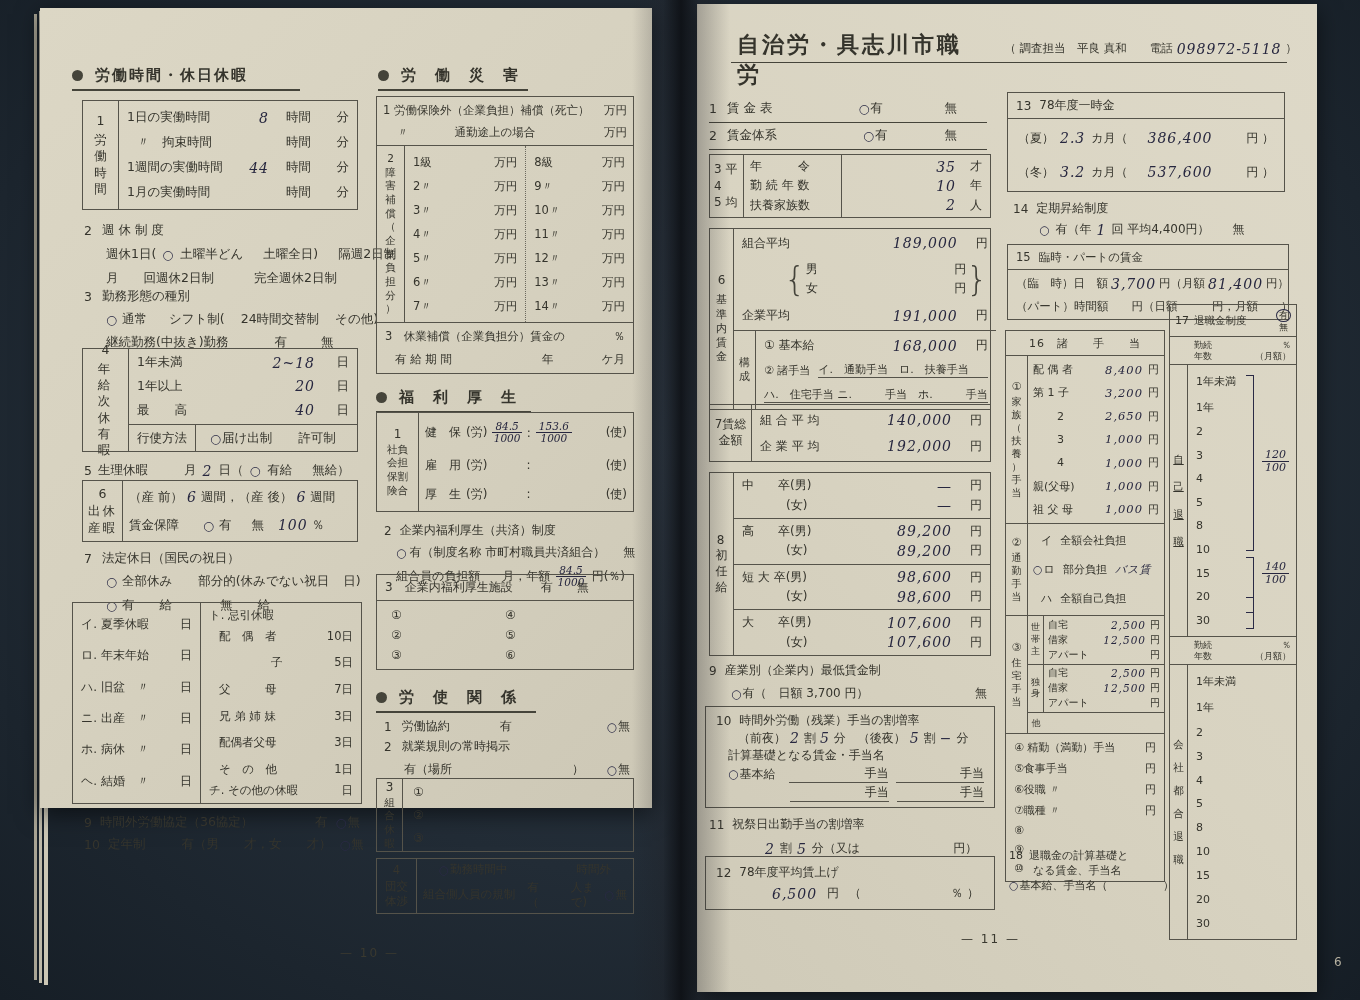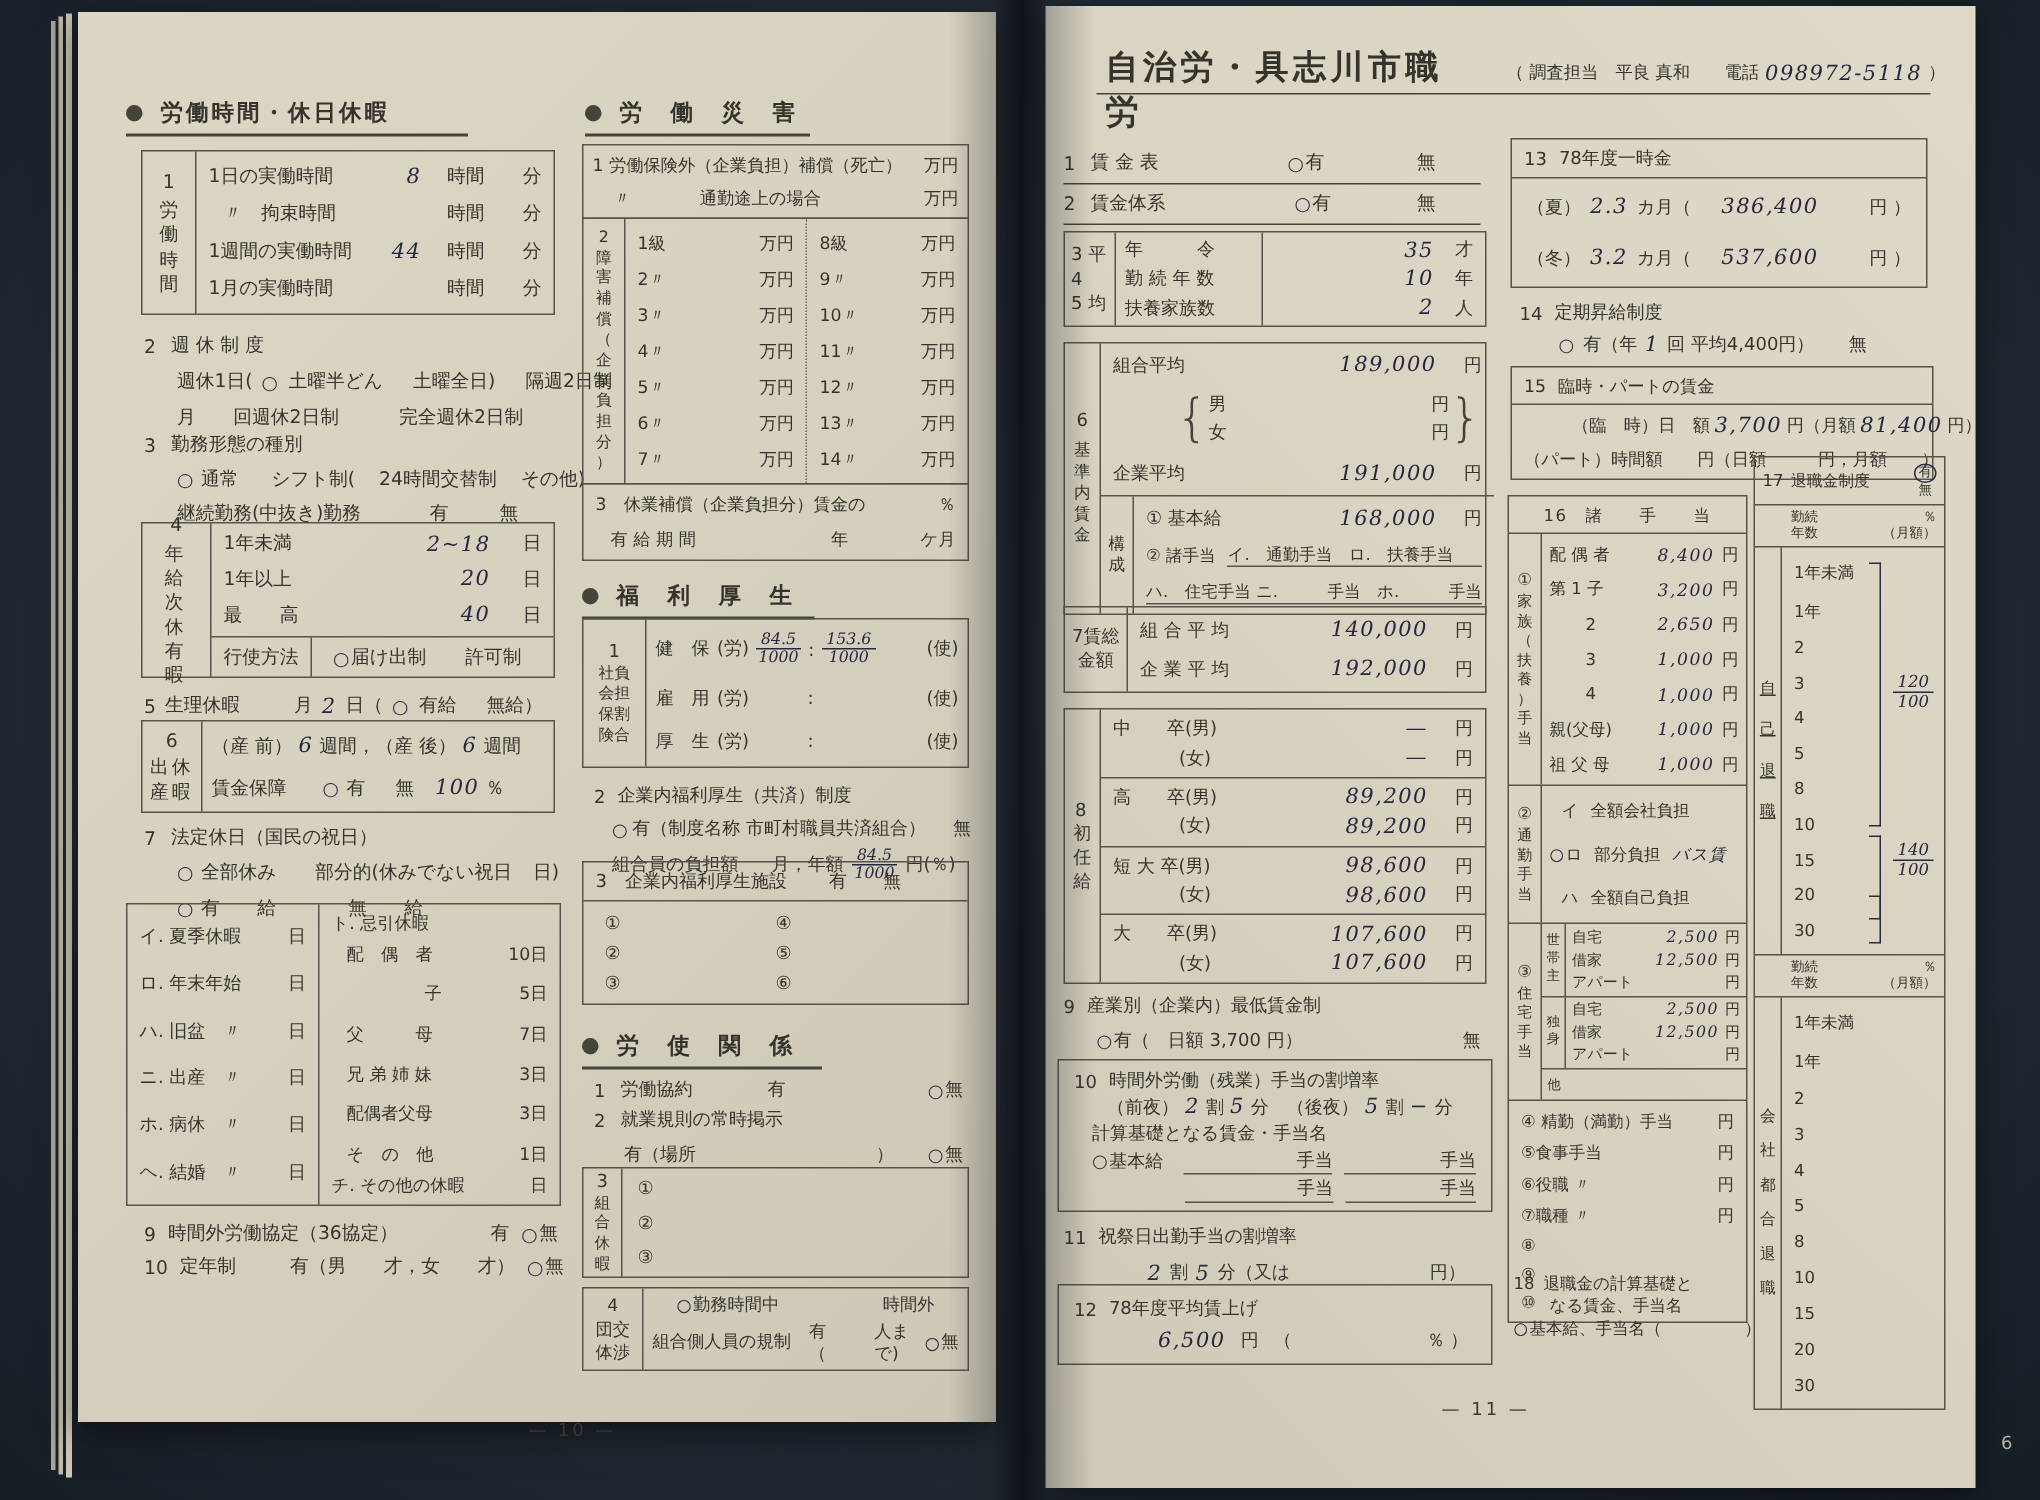--- a/index.html
+++ b/index.html
@@ -35,21 +35,21 @@
 </style>
 </head>
 <body>
 
 <div id="stage">
 
   <div class="ap" style="left:34px;top:14px;width:3px;height:966px;background:#a9a494;"></div>
   <div class="ap" style="left:39px;top:11px;width:3px;height:972px;background:#beb9a8;"></div>
   <div class="ap" style="left:44px;top:9px;width:4px;height:976px;background:#ccc7b5;"></div>
 
-  <div class="page" style="left:52px;top:8px;width:612px;height:940px;">
+  <div class="page" style="left:40px;top:8px;width:612px;height:800px;">
 
     <div class="ap sechdr" style="left:32px;top:58px;width:228px;">
       <span class="bullet"></span>
       <span>労働時間・休日休暇</span>
     </div>
 
     <div class="ap box fr" style="left:42px;top:92px;width:276px;height:110px;font-size:12.5px;align-items:stretch;">
       <div class="vside" style="width:36px;gap:4px;">
         <span>1</span>
         <span class="vtxt" style="width:1em;">労働時間</span>
@@ -816,21 +816,21 @@
           <span style="margin-left:18px;">無</span>
         </div>
     </div>
 
     <div class="ap box" style="left:310px;top:240px;width:282px;height:76px;font-size:11.5px;display:flex;flex-direction:column;">
       <div class="fr" style="border-bottom:1.2px solid #55534a;height:25px;padding:0 8px;gap:8px;">
           <span>15</span>
           <span>臨時・パートの賃金</span>
         </div>
       <div style="flex:1;display:flex;flex-direction:column;justify-content:space-around;padding:2px 8px;">
-        <div class="fr" style="gap:3px;margin-left:32px;">
+        <div class="fr" style="gap:3px;">
             <span class="lb">（臨　時）日　額</span>
             <span class="hw">3,700</span>
             <span class="lb">円（月額</span>
             <span class="hw">81,400</span>
             <span class="u">円）</span>
           </div>
         <div class="fr">
             <span class="lb">（パート）時間額　　円（日額　　　円，月額　　）</span>
           </div>
       </div>

